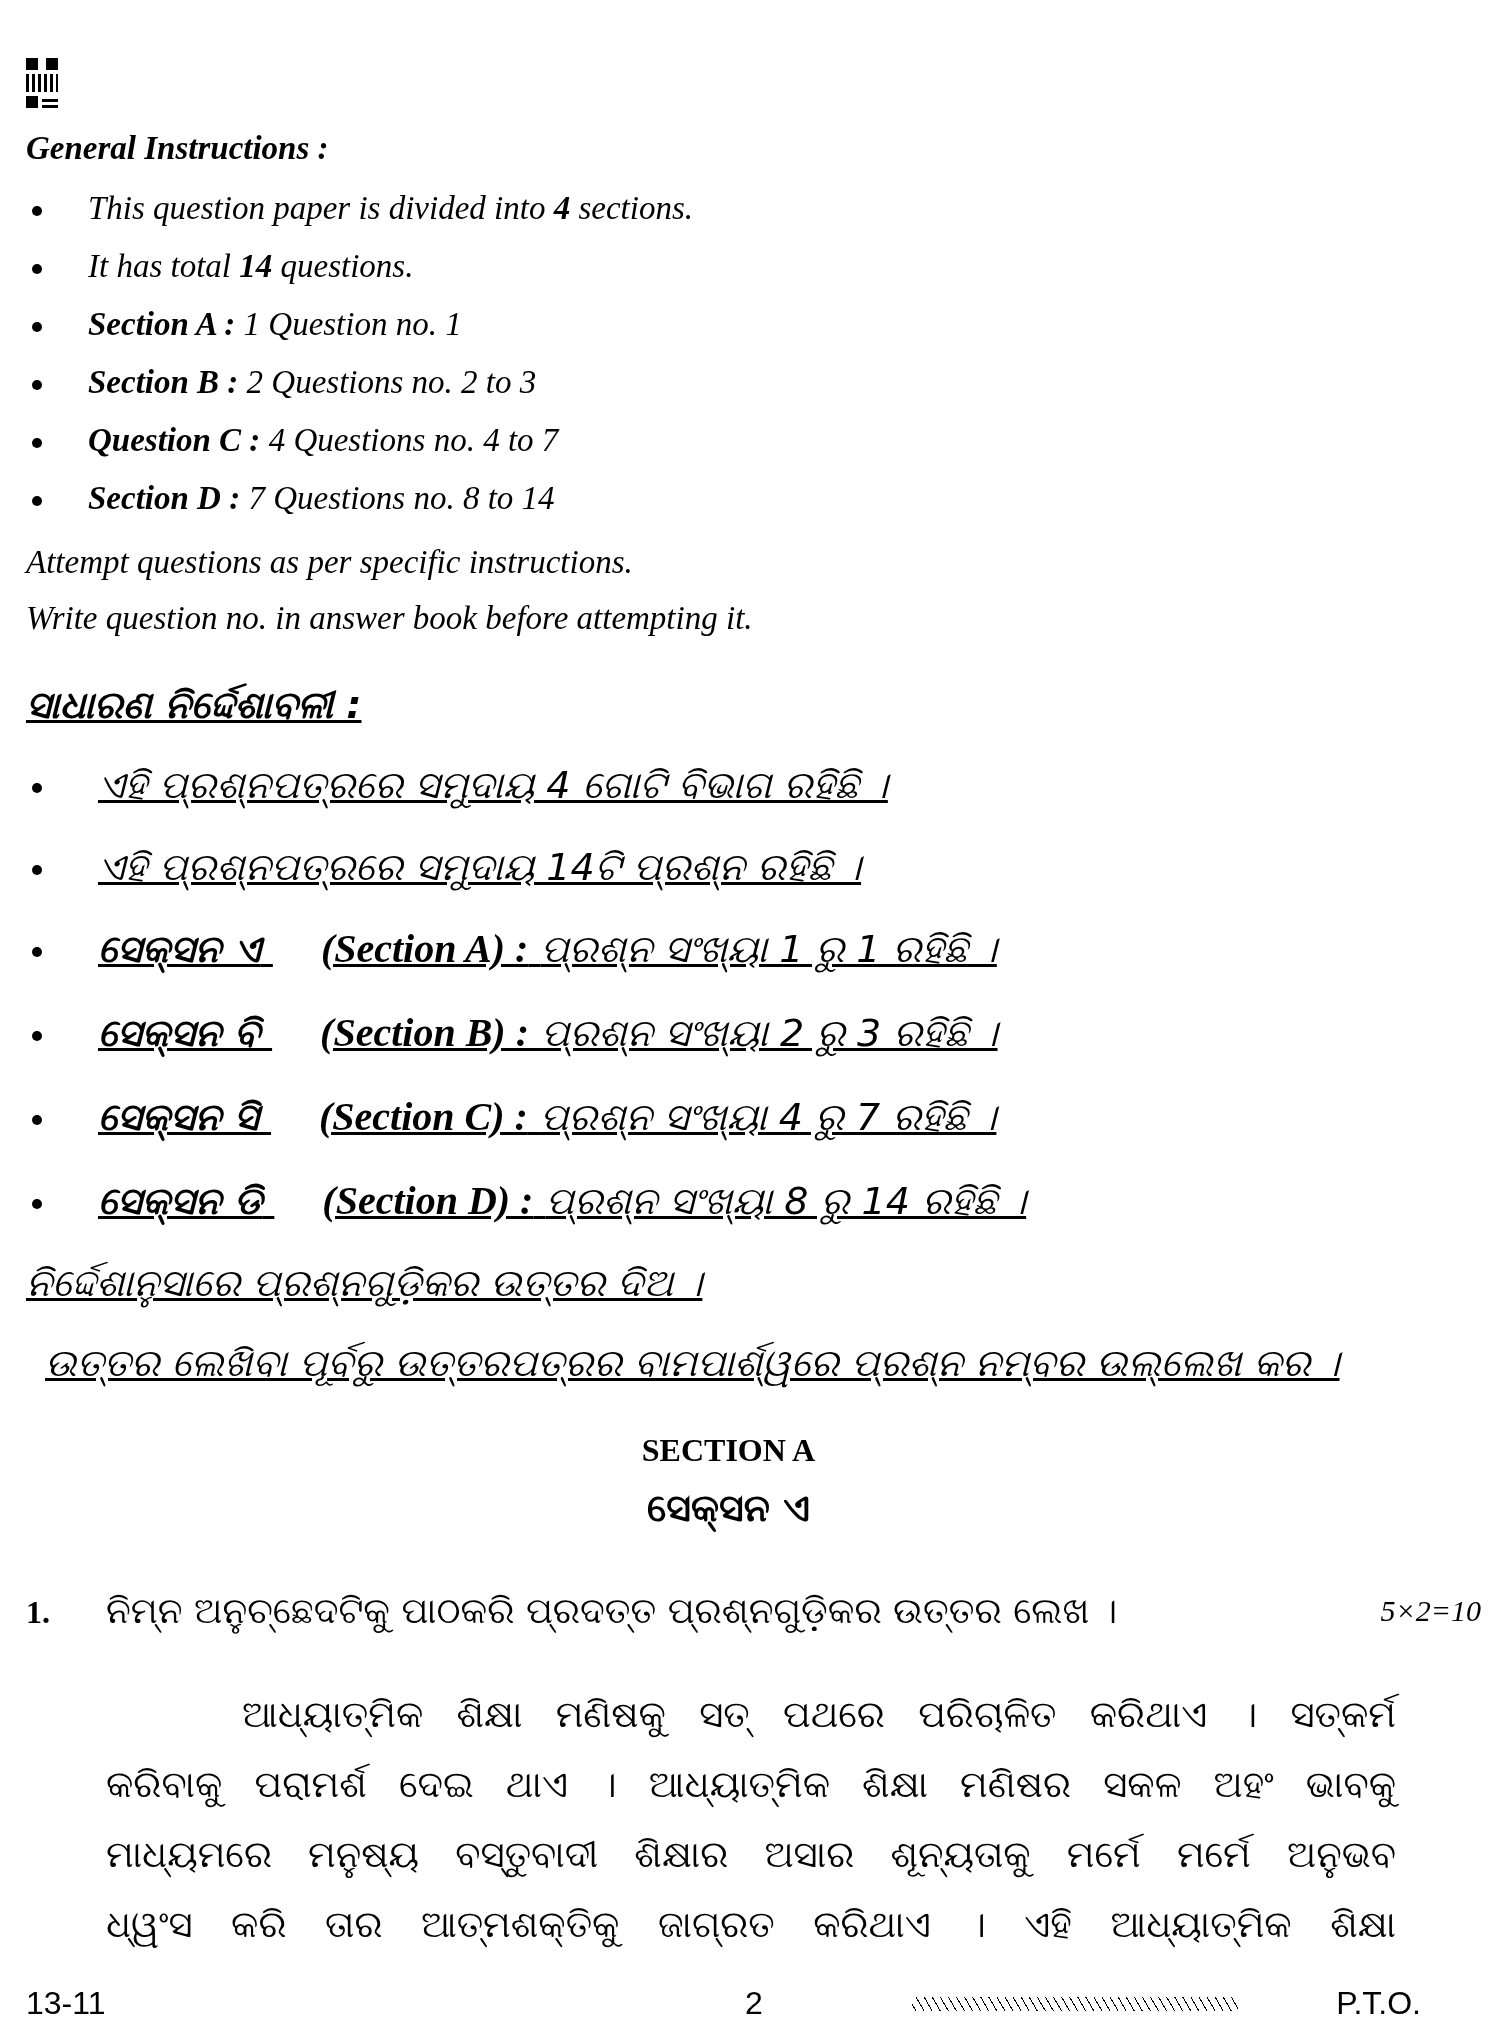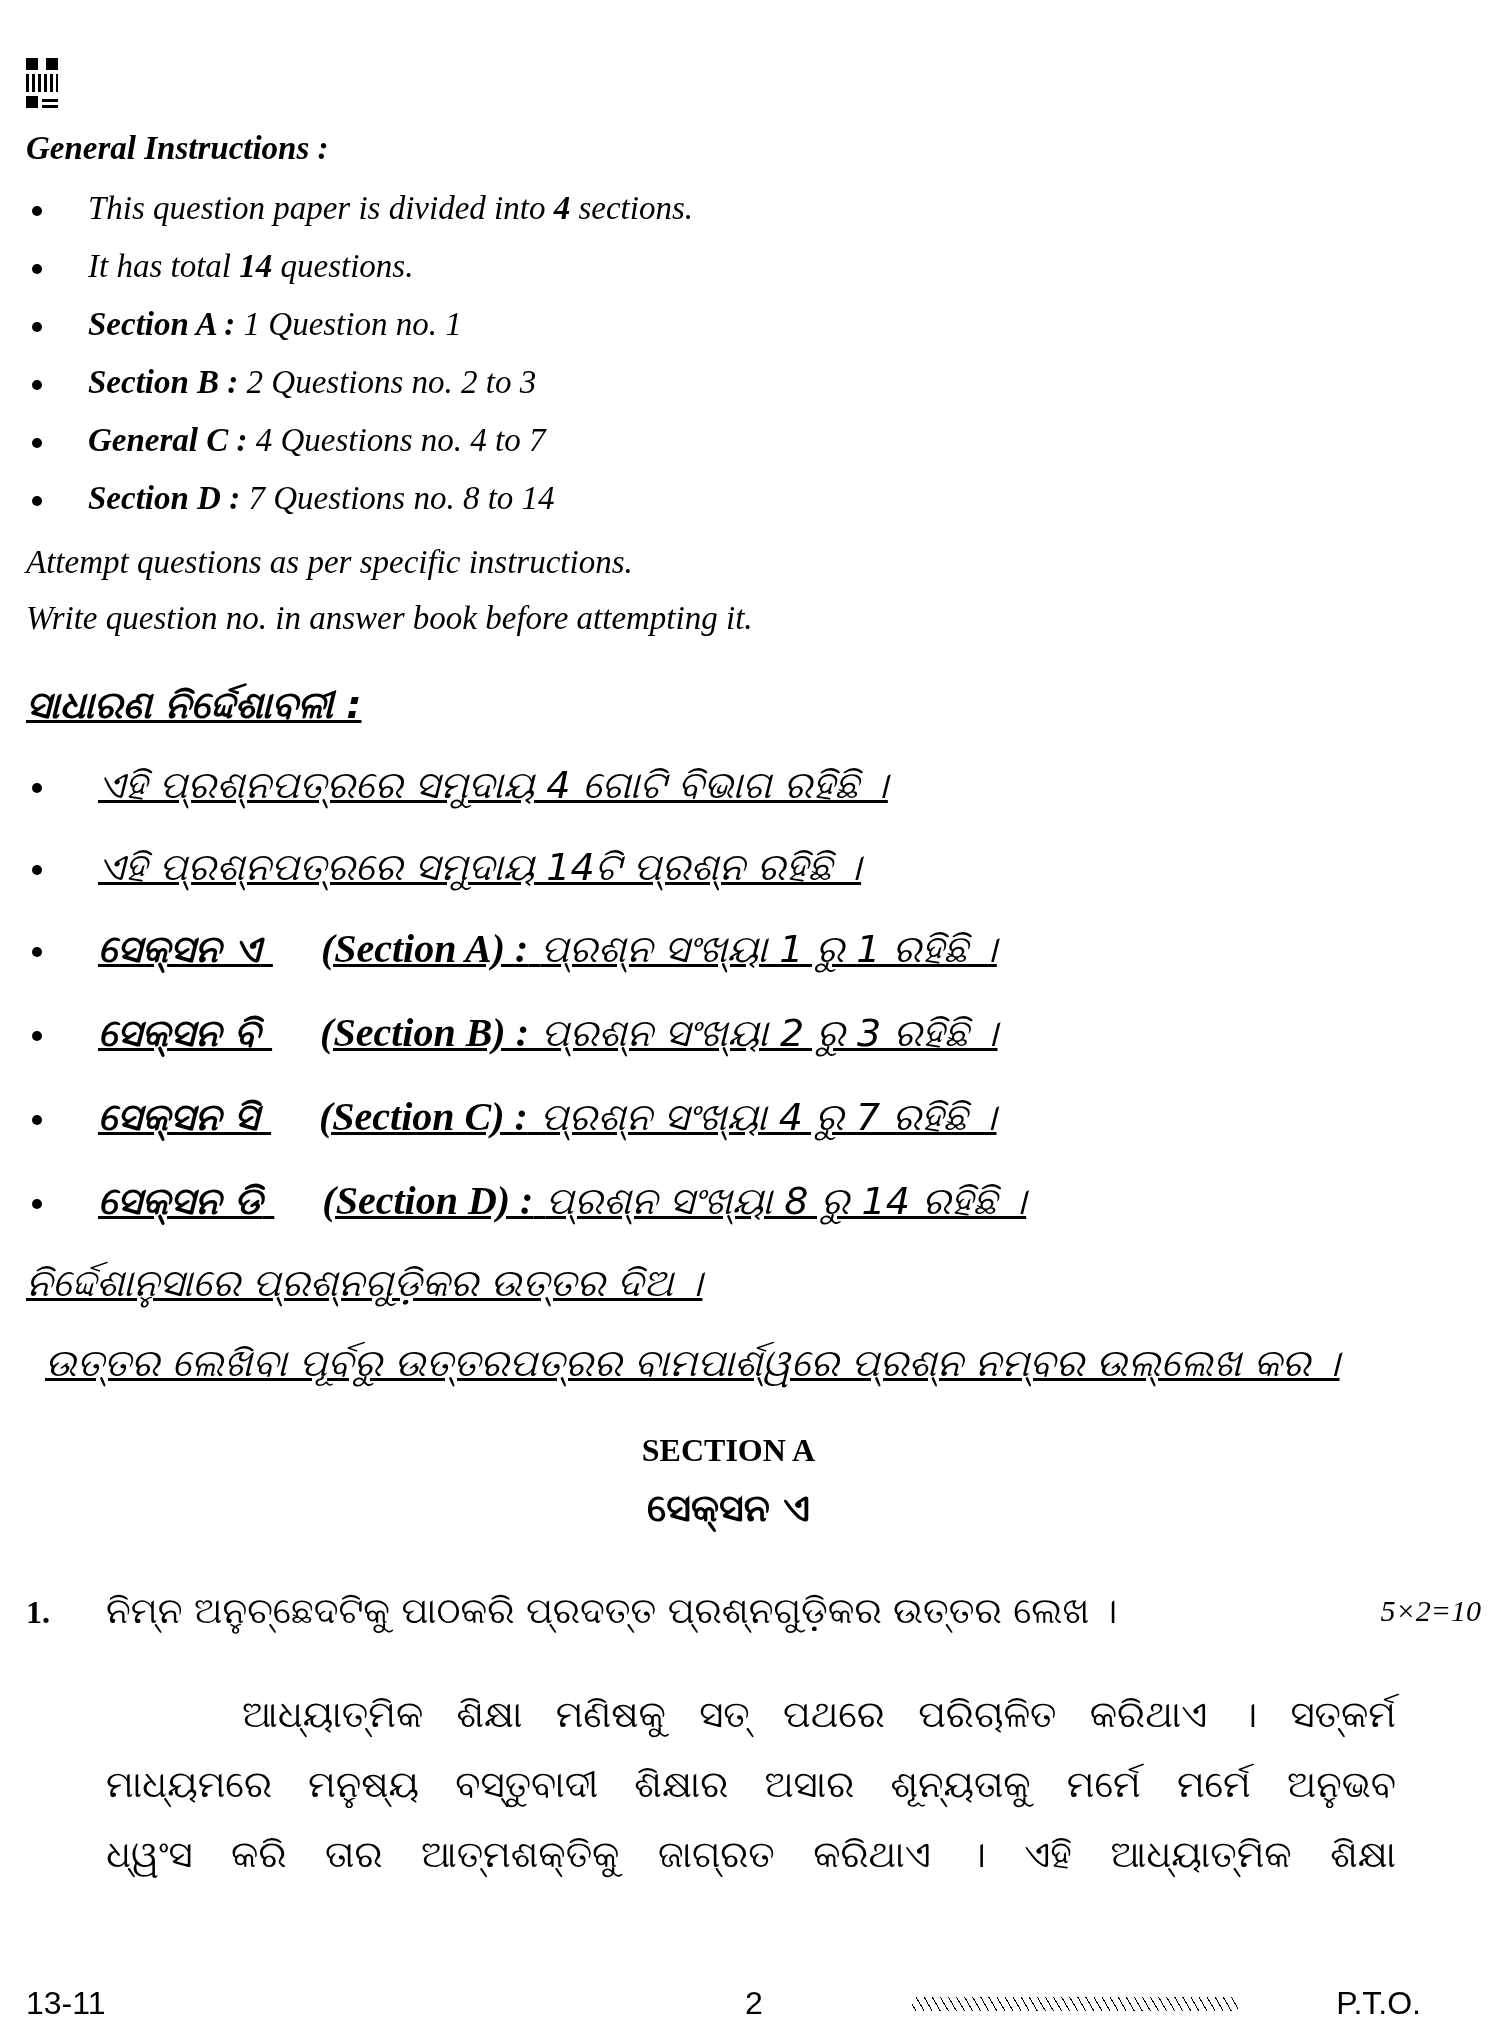--- a/index.html
+++ b/index.html
@@ -54,21 +54,21 @@
 <div class="bullet-row" style="top:246px;">
   <span class="dot"></span><span>It has total </span><b>14</b><span> questions.</span>
 </div>
 <div class="bullet-row" style="top:304px;">
   <span class="dot"></span><b>Section A :</b><span> 1 Question no. 1</span>
 </div>
 <div class="bullet-row" style="top:362px;">
   <span class="dot"></span><b>Section B :</b><span> 2 Questions no. 2 to 3</span>
 </div>
 <div class="bullet-row" style="top:420px;">
-  <span class="dot"></span><b>General C :</b><span> 4 Questions no. 4 to 7</span>
+  <span class="dot"></span><b>Question C :</b><span> 4 Questions no. 4 to 7</span>
 </div>
 <div class="bullet-row" style="top:478px;">
   <span class="dot"></span><b>Section D :</b><span> 7 Questions no. 8 to 14</span>
 </div>
 <div class="en" style="top:542px;">Attempt questions as per specific instructions.</div>
 <div class="en" style="top:598px;">Write question no. in answer book before attempting it.</div>
 
 <div class="or" style="top:680px; font-weight:bold;">ସାଧାରଣ ନିର୍ଦ୍ଦେଶାବଳୀ :</div>
 
 <div class="or" style="top:760px;">
@@ -95,20 +95,21 @@
 <div class="center sectitle">SECTION A</div>
 <div class="center secodia">ସେକ୍ସନ ଏ</div>
 
 <div class="q1">
   <span class="num">1.</span><span class="txt">ନିମ୍ନ ଅନୁଚ୍ଛେଦଟିକୁ ପାଠକରି ପ୍ରଦତ୍ତ ପ୍ରଶ୍ନଗୁଡ଼ିକର  ଉତ୍ତର ଲେଖ ।</span>
   <span class="marks">5×2=10</span>
 </div>
 
 <div class="para" style="top:1680px;">
   <span class="line first">ଆଧ୍ୟାତ୍ମିକ ଶିକ୍ଷା ମଣିଷକୁ ସତ୍ ପଥରେ ପରିଚାଳିତ କରିଥାଏ । ସତ୍କର୍ମ</span>
+  <span class="line">କରିବାକୁ ପରାମର୍ଶ ଦେଇ ଥାଏ । ଆଧ୍ୟାତ୍ମିକ ଶିକ୍ଷା ମଣିଷର ସକଳ ଅହଂ ଭାବକୁ</span>
   <span class="line">ମାଧ୍ୟମରେ ମନୁଷ୍ୟ ବସ୍ତୁବାଦୀ ଶିକ୍ଷାର ଅସାର ଶୂନ୍ୟତାକୁ ମର୍ମେ ମର୍ମେ ଅନୁଭବ</span>
   <span class="line">ଧ୍ୱଂସ  କରି  ତାର  ଆତ୍ମଶକ୍ତିକୁ  ଜାଗ୍ରତ  କରିଥାଏ  ।  ଏହି  ଆଧ୍ୟାତ୍ମିକ  ଶିକ୍ଷା</span>
 </div>
 
 <div class="footer">
   <span class="code">13-11</span>
   <span class="page">2</span>
   <span class="wave"></span>
   <span class="pto">P.T.O.</span>
 </div>

